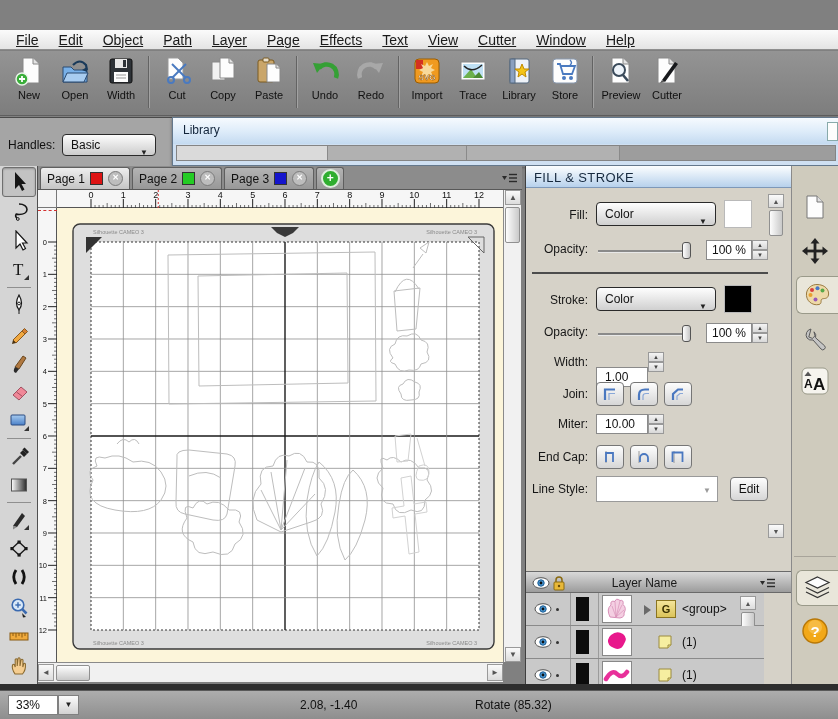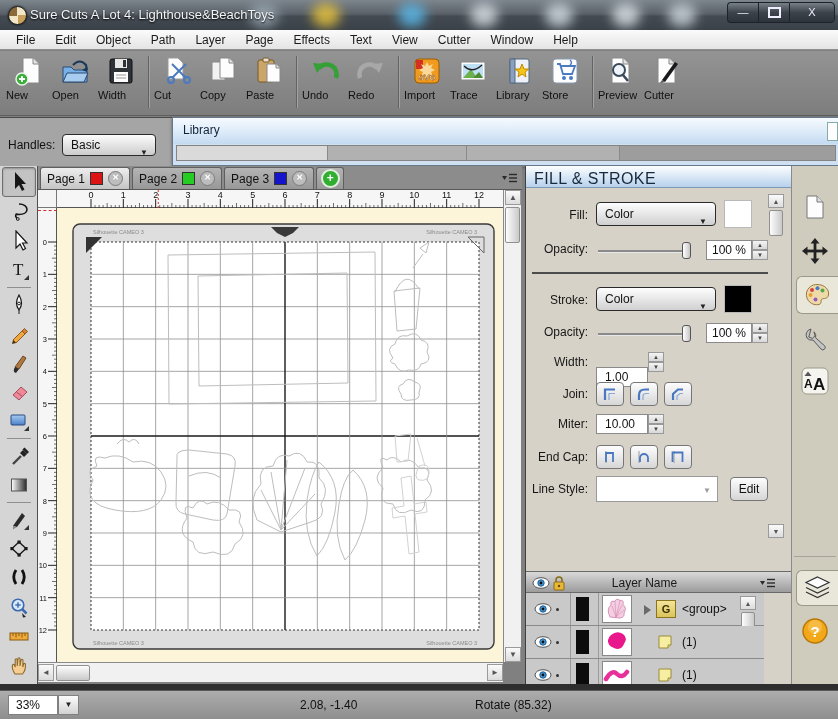--- a/index.html
+++ b/index.html
@@ -16,25 +16,25 @@
     border:1px solid #222;box-shadow:0 0 2px #000;}
   .winbtns{position:absolute;right:3px;top:2px;height:20px;display:flex;}
   .winbtn{width:30px;height:19px;background:linear-gradient(#777f87,#3c434a 50%,#2d343b);
     border:1px solid #1c2228;border-right:none;color:#eef;text-align:center;font-size:11px;line-height:18px;}
   .winbtn:first-child{border-radius:4px 0 0 4px;}
   .winbtn.close{width:44px;border-right:1px solid #1c2228;border-radius:0 4px 4px 0;}
   .maxglyph{display:inline-block;width:9px;height:7px;border:2px solid #eef;margin-top:4px;}
   
   .menubar{left:0;top:30px;width:838px;height:20px;background:linear-gradient(#fbfbfb,#e4e4e4);
     border-bottom:1px solid #8f8f8f;display:flex;align-items:center;padding-left:6px;box-sizing:border-box;}
-  .menuitem{font-size:12px;color:#1a1a1a;padding:0 10px;}
+  .menuitem{font-size:14px;color:#1a1a1a;padding:0 10px;text-decoration:underline;}
   
   .toolbar{left:0;top:51px;width:838px;height:65px;background:linear-gradient(#949494,#7d7d7d);
     border-bottom:1px solid #5e5e5e;display:flex;align-items:flex-start;padding:5px 0 0 6px;box-sizing:border-box;}
-  .tbtn{width:46px;text-align:left;}
+  .tbtn{width:46px;text-align:center;}
   .tbtn .ticon{width:30px;height:30px;margin:0 auto;}
   .tbtn .tlabel{font-size:11px;color:#101010;margin-top:3px;}
   .tsep{width:0;height:52px;border-left:1px solid #636363;border-right:1px solid #a2a2a2;margin:0 4px;}
   
   .handlesbar{left:0;top:117px;width:838px;height:49px;background:#a5a5a5;border-top:1px solid #4a4a4a;}
   .handles-label{position:absolute;left:8px;top:20px;font-size:12px;color:#111;}
   .dd-dark{position:absolute;left:62px;top:16px;width:94px;height:22px;border:1px solid #2a2a2a;border-radius:4px;
     background:linear-gradient(#fdfdfd,#cccccc);font-size:12px;line-height:21px;padding-left:8px;box-sizing:border-box;color:#111;}
   .dd-dark .arr{position:absolute;right:7px;top:7px;font-size:8px;color:#222;}
   
@@ -72,21 +72,21 @@
   .canvas{left:57px;top:208px;width:446px;height:454px;background:#fcf5da;}
   
   .sb{background:#f1f1f1;}
   .sbarrow{position:absolute;background:linear-gradient(#fafafa,#dcdcdc);border:1px solid #9a9a9a;
     color:#555;text-align:center;box-sizing:border-box;}
   .sbthumb{position:absolute;background:linear-gradient(90deg,#fdfdfd,#c9c9c9);border:1px solid #909090;border-radius:2px;box-sizing:border-box;}
   .sbthumb.h{background:linear-gradient(#fdfdfd,#c9c9c9);}
   
   .rpanel{left:525px;top:166px;width:266px;height:524px;background:#d6d2c8;border-left:1px solid #3f3f3f;box-sizing:border-box;overflow:hidden;}
   .phead{position:absolute;left:0;right:0;height:22px;background:linear-gradient(#fcfeff,#b7d1ec);
-    border-bottom:1px solid #7e98b8;font-size:16px;color:#16293e;padding:4px 0 0 8px;box-sizing:border-box;letter-spacing:.4px;}
+    border-bottom:1px solid #7e98b8;font-size:13px;color:#16293e;padding:4px 0 0 8px;box-sizing:border-box;letter-spacing:.4px;}
   .flabel{position:absolute;width:62px;text-align:right;font-size:12px;color:#161616;}
   .combo{position:absolute;width:120px;height:24px;border:1px solid #2a2a2a;border-radius:4px;
     background:linear-gradient(#fefefe,#d0d0d0);font-size:12px;line-height:22px;padding-left:8px;box-sizing:border-box;color:#111;}
   .combo .arr{position:absolute;right:8px;top:8px;font-size:8px;color:#222;}
   .swatch{position:absolute;width:28px;height:28px;border:1px solid #b9b9b9;box-sizing:border-box;}
   .sl-track{position:absolute;height:2px;background:#8a8a8a;border-bottom:1px solid #e8e8e8;}
   .sl-handle{position:absolute;width:9px;height:17px;background:linear-gradient(90deg,#ffffff,#c6c6c6);
     border:1px solid #555;border-radius:3px;box-sizing:border-box;}
   .spinbox{position:absolute;height:20px;background:#fff;border:1px solid #8a8a8a;font-size:12px;
     line-height:18px;box-sizing:border-box;color:#111;}
@@ -122,36 +122,20 @@
     font-size:12px;line-height:18px;padding-left:7px;box-sizing:border-box;}
   .zoomarrow{position:absolute;left:58px;top:4px;width:21px;height:20px;background:linear-gradient(#fbfbfb,#d2d2d2);
     border:1px solid #808080;box-sizing:border-box;text-align:center;font-size:8px;line-height:18px;color:#222;}
   .darkband{left:0;top:684px;width:838px;height:6px;background:#2e2e2e;}
 </style>
 </head>
 <body>
 
 <div class="app">
 
-  <div class="abs titlebar">
-    <div class="blob" style="left:250px;background:#9aa8b2"></div>
-    <div class="blob" style="left:312px;background:#e6c23c"></div>
-    <div class="blob" style="left:398px;background:#5ab6e6"></div>
-    <div class="blob" style="left:470px;background:#d5dde2"></div>
-    <div class="blob" style="left:545px;background:#cfd8df"></div>
-    <div class="blob" style="left:612px;background:#d8e0e6"></div>
-    <div class="blob" style="left:668px;background:#c9d2d9"></div>
-    <div class="appicon"></div>
-    <div class="title-text">Sure Cuts A Lot 4: Lighthouse&amp;BeachToys</div>
-    <div class="winbtns">
-      <div class="winbtn">—</div>
-      <div class="winbtn"><span class="maxglyph"></span></div>
-      <div class="winbtn close">X</div>
-    </div>
-  </div>
 
   <div class="abs menubar">
     <span class="menuitem">File</span>
     <span class="menuitem">Edit</span>
     <span class="menuitem">Object</span>
     <span class="menuitem">Path</span>
     <span class="menuitem">Layer</span>
     <span class="menuitem">Page</span>
     <span class="menuitem">Effects</span>
     <span class="menuitem">Text</span>

